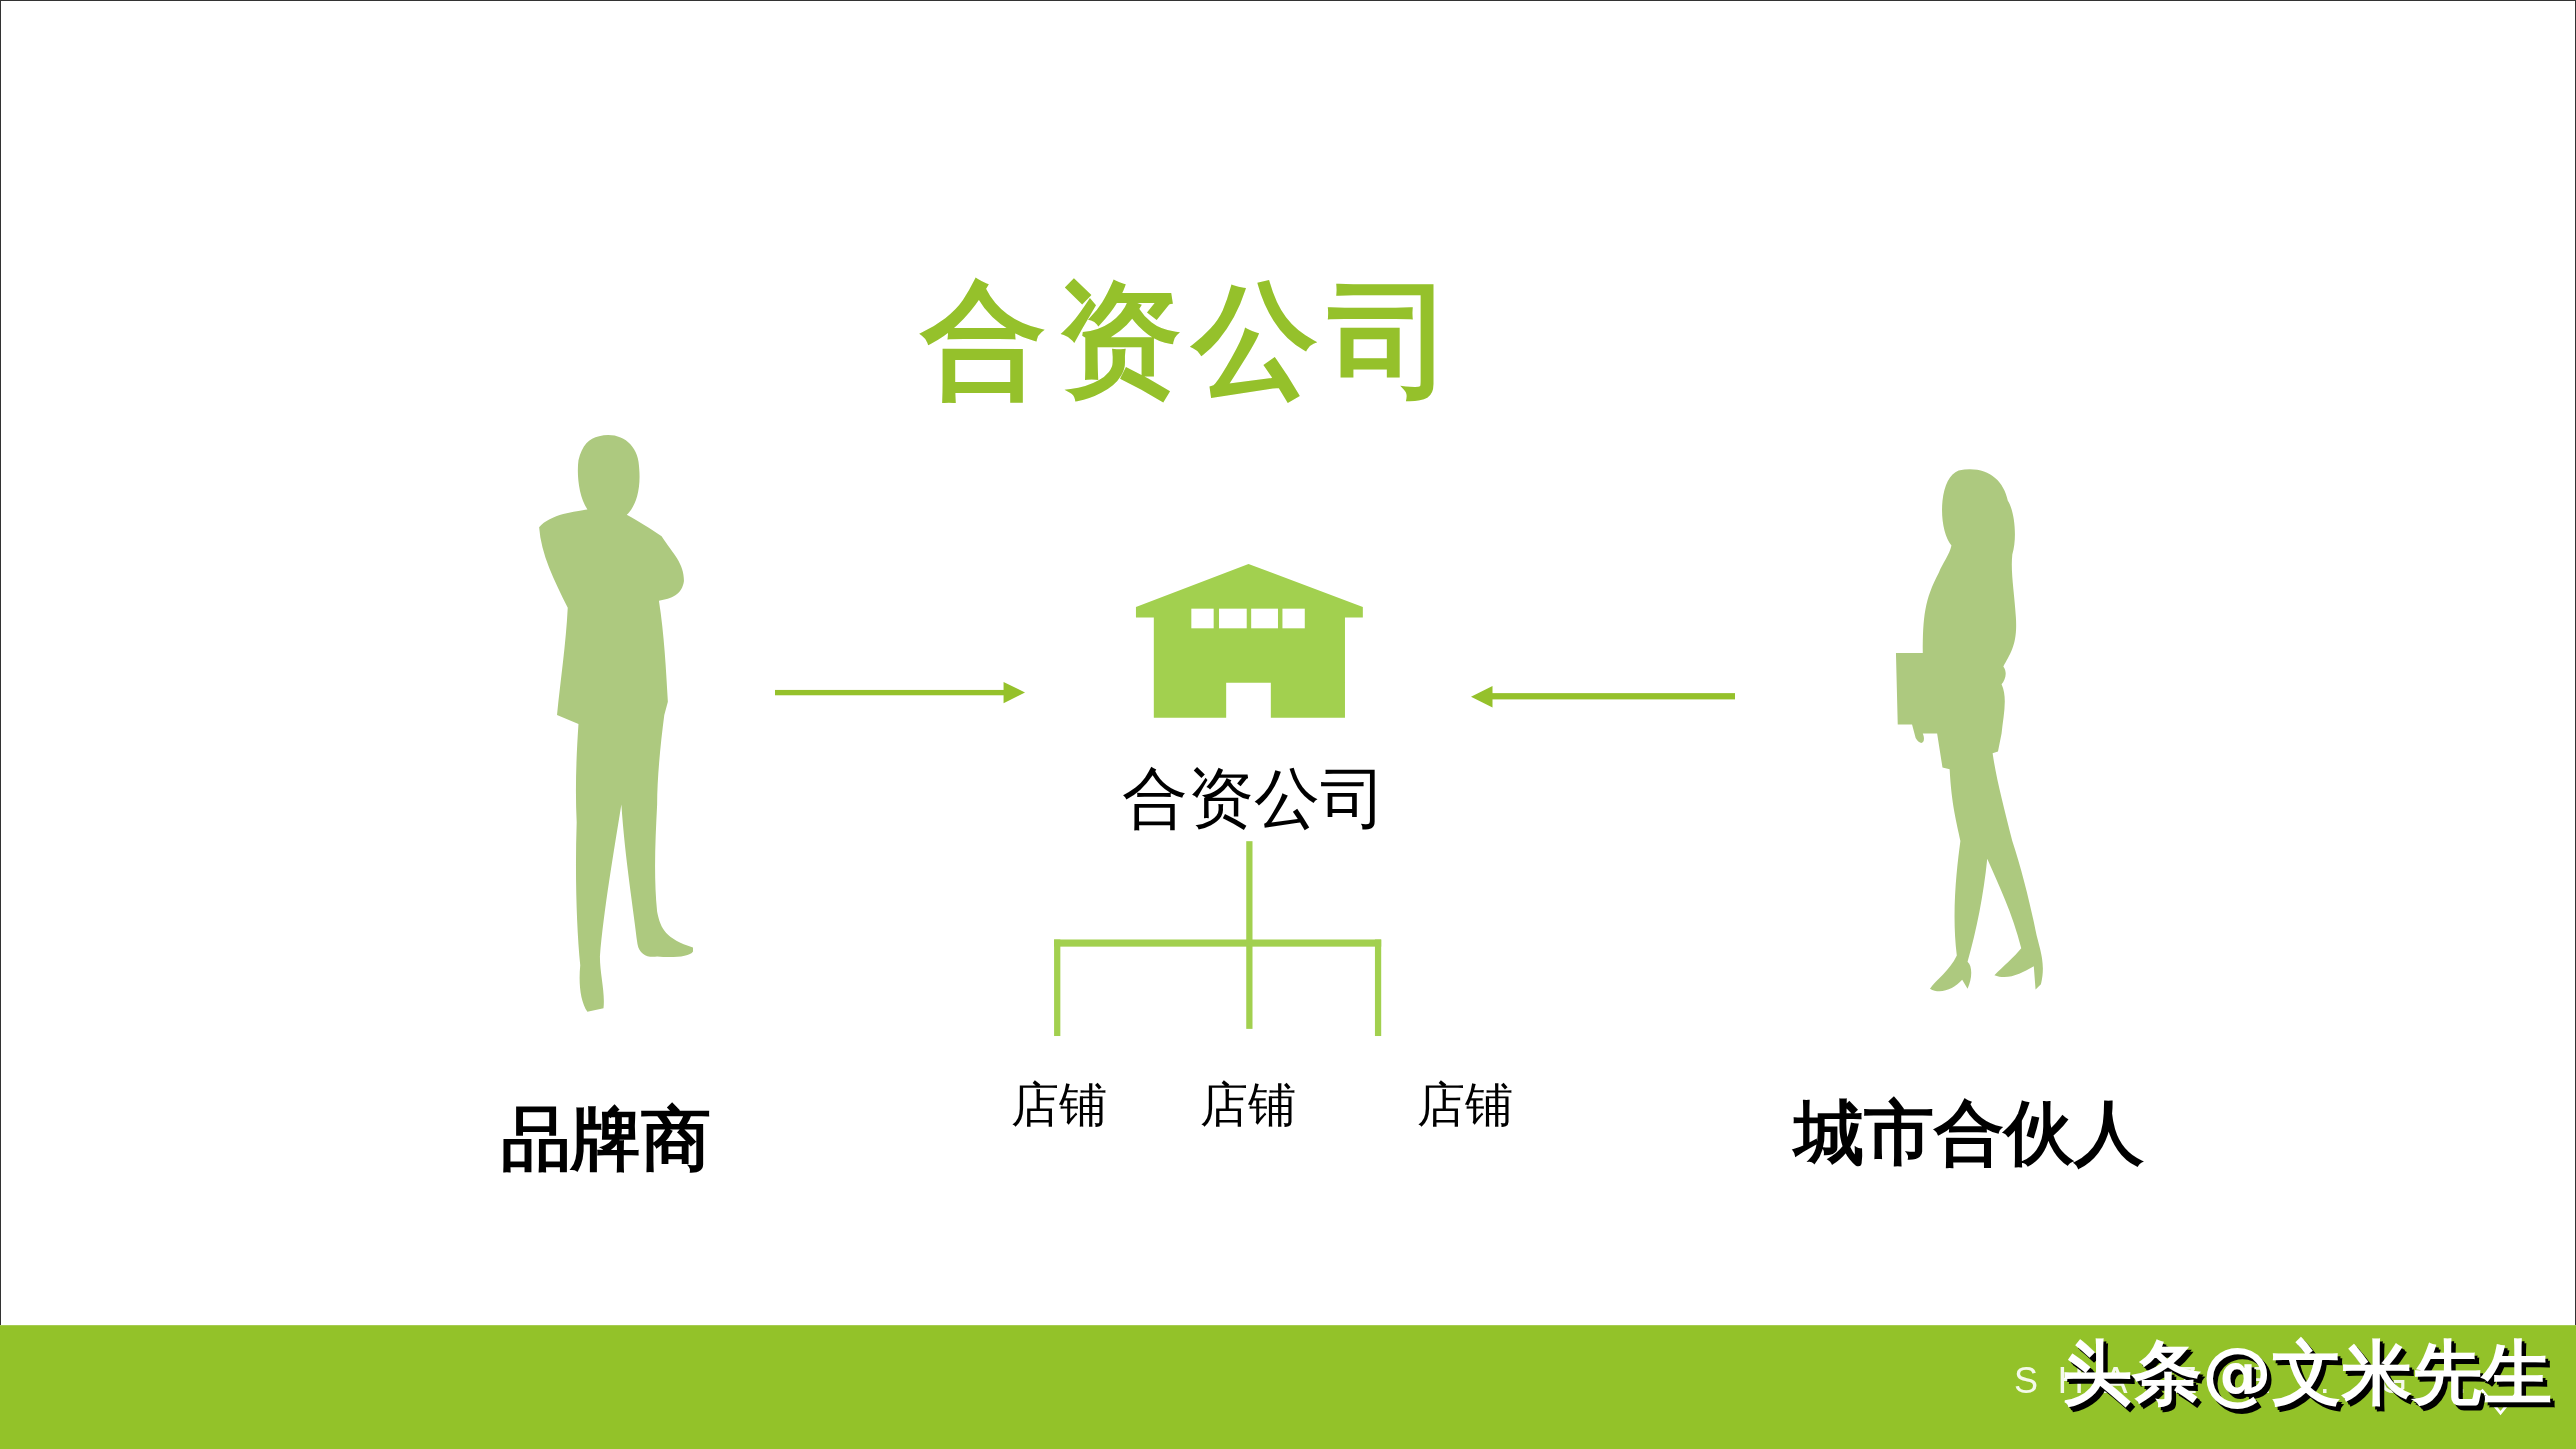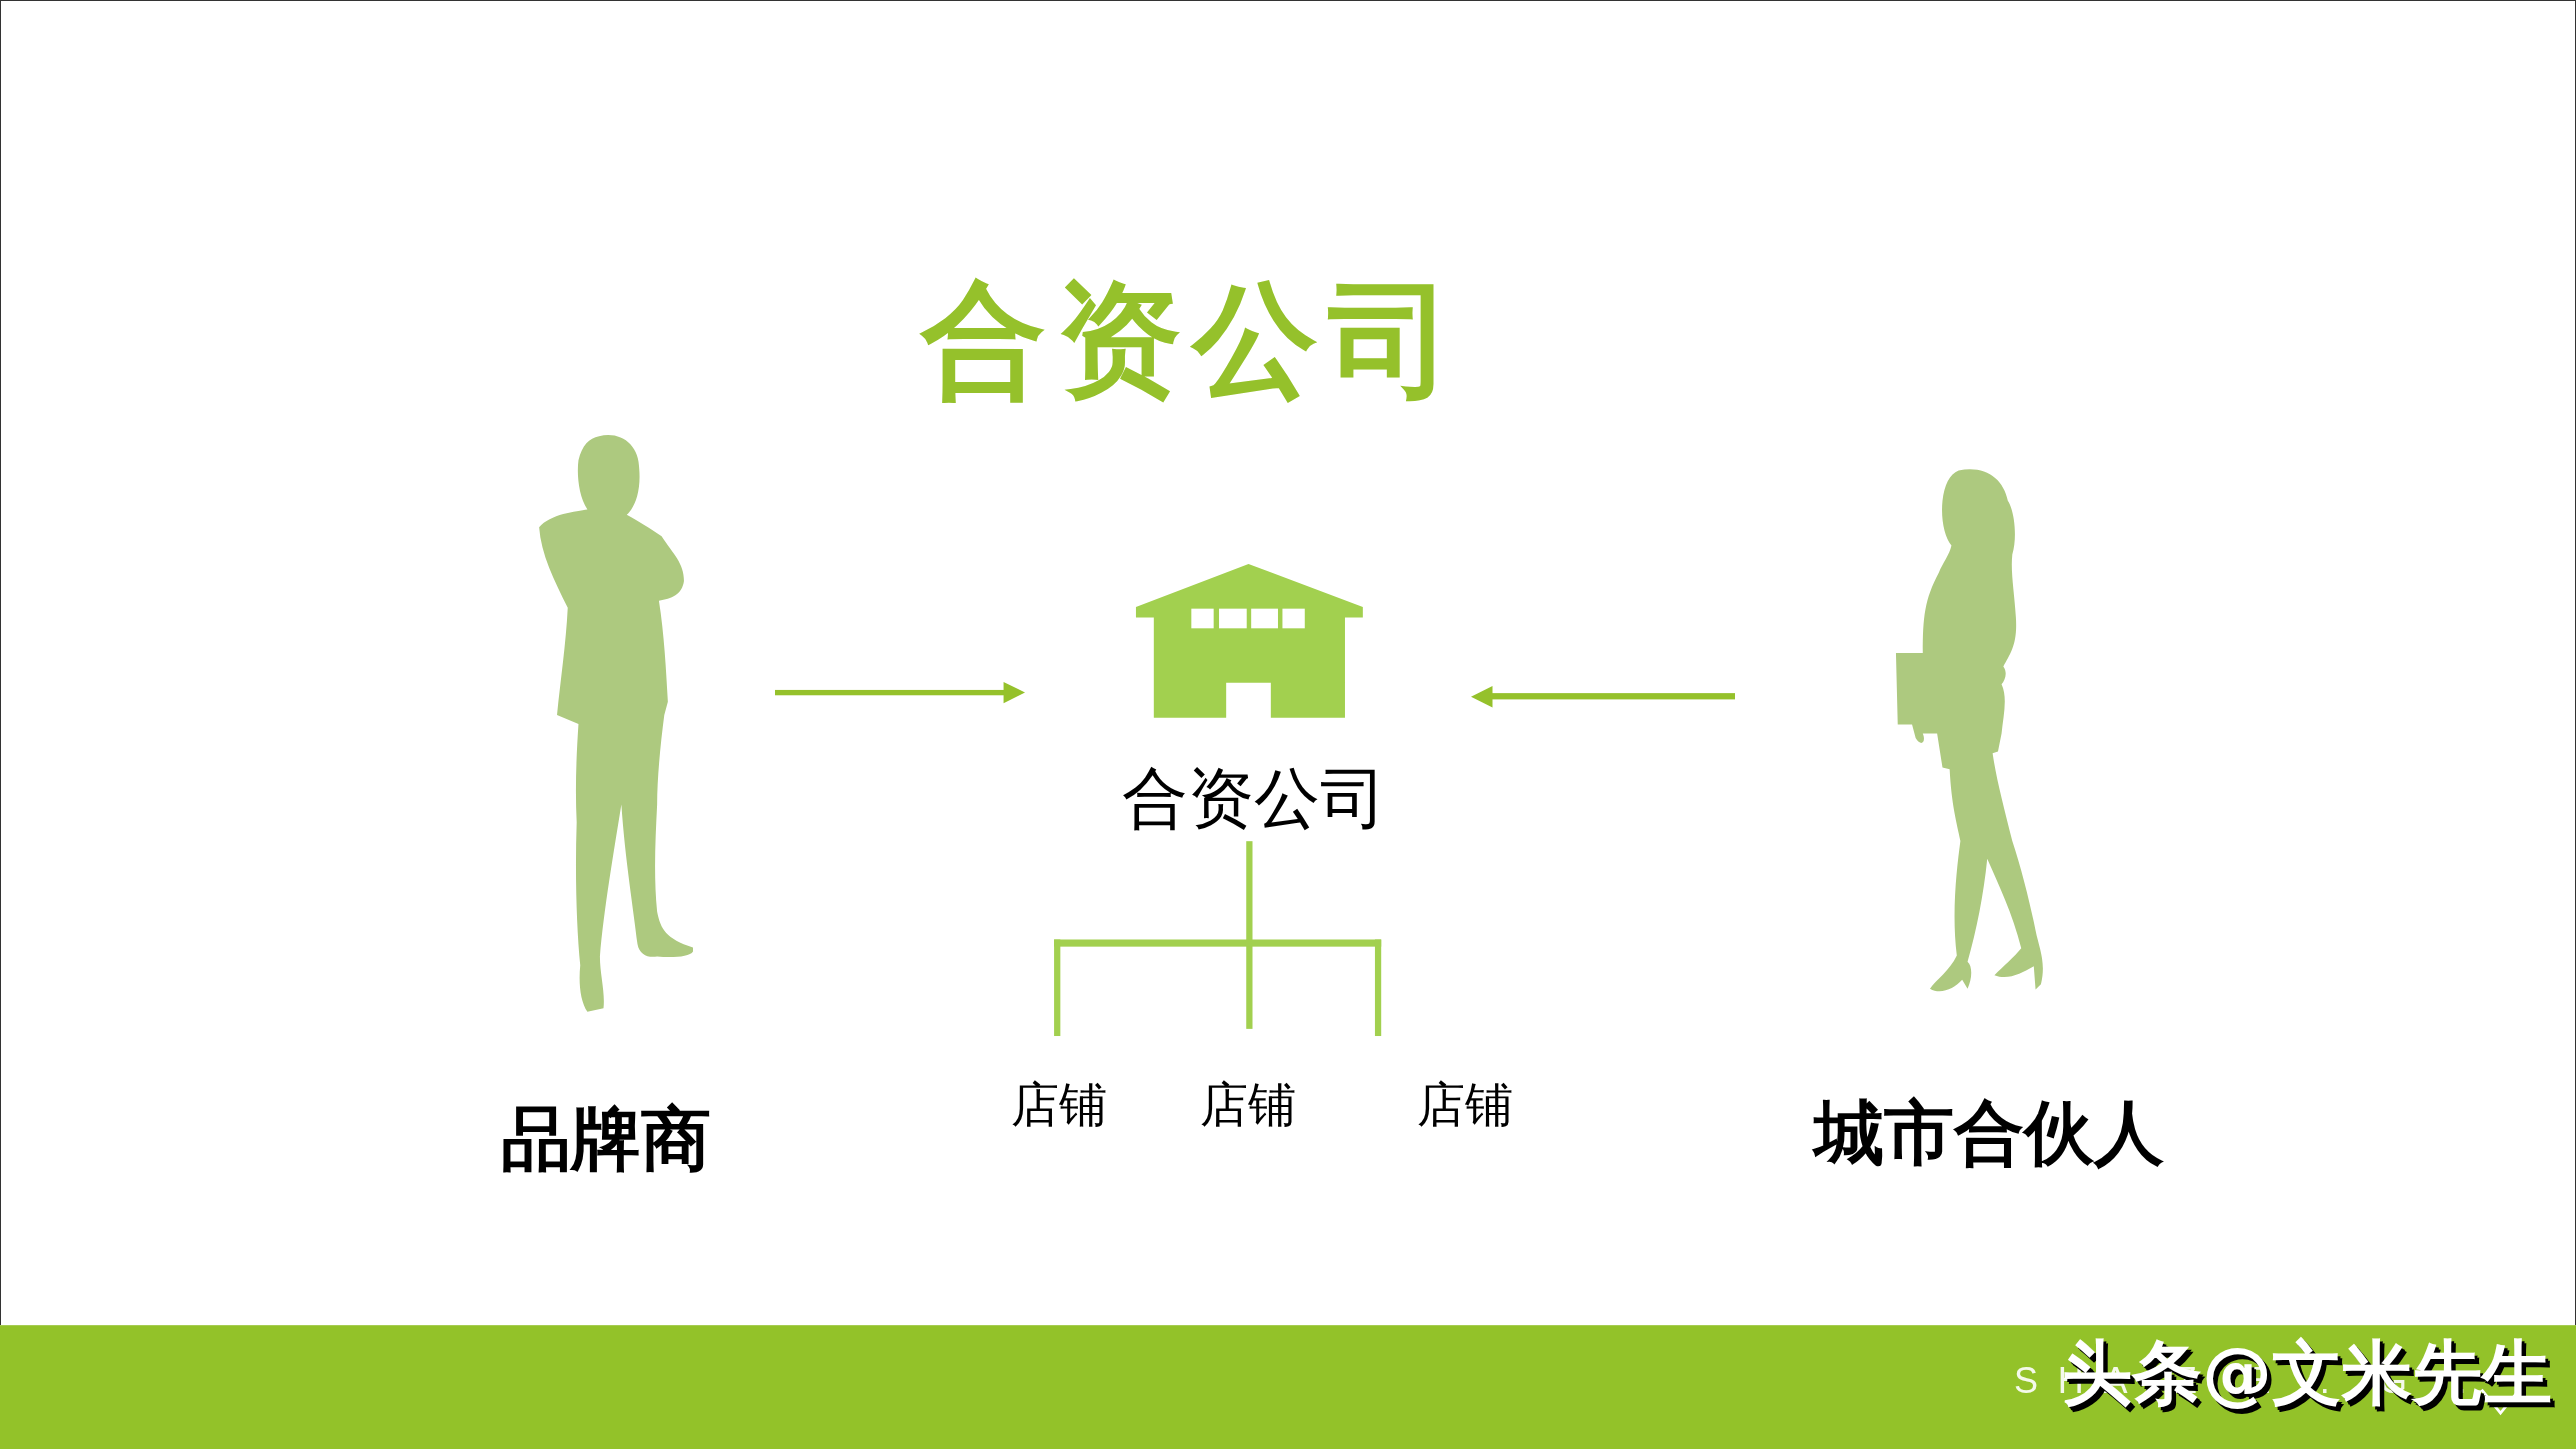--- a/index.html
+++ b/index.html
@@ -107,21 +107,21 @@
   <rect x="18" y="120" width="366" height="8" fill="#a2d04f"></rect>
   <rect x="18" y="120" width="7" height="108" fill="#a2d04f"></rect>
   <rect x="377" y="120" width="7" height="108" fill="#a2d04f"></rect>
 </svg>
 
 <div class="store-label" style="left:1011px;">店铺</div>
 <div class="store-label" style="left:1200px;">店铺</div>
 <div class="store-label" style="left:1417px;">店铺</div>
 
 <div class="party-label" style="left:501px; top:1095px;">品牌商</div>
-<div class="party-label" style="left:1794px; top:1089px;margin-left:20px;">城市合伙人</div>
+<div class="party-label" style="left:1794px; top:1089px;">城市合伙人</div>
 
 <div class="footer-bar"></div>
 <div class="footer-text">SHA  Z  E  .  G  . .</div>
 <svg class="footer-chevron" viewBox="0 0 50 50">
   <polyline points="4,14 25,40 46,14" fill="none" stroke="#ffffff" stroke-width="3"></polyline>
 </svg>
 <div class="watermark">头条@文米先生</div>
 
 
 </body></html>

